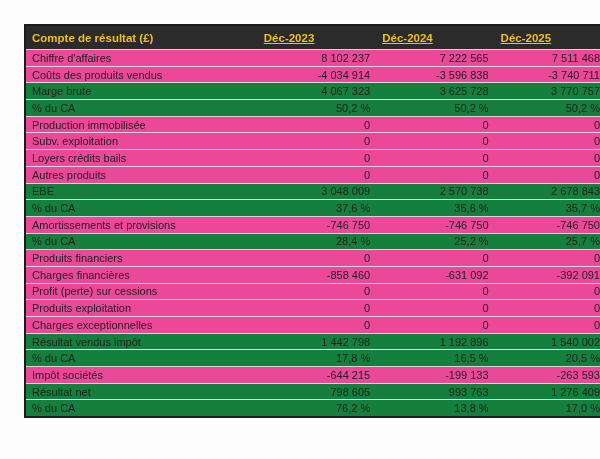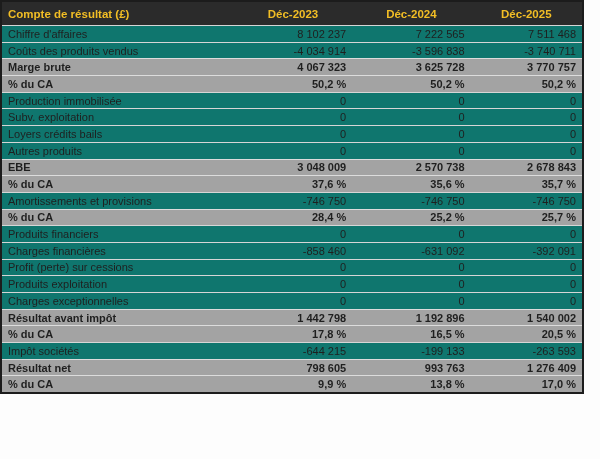--- a/index.html
+++ b/index.html
@@ -5,21 +5,21 @@
   html, body {
     margin: 0;
     padding: 0;
     width: 600px;
     height: 459px;
     background: #fdfdfd;
     font-family: "Liberation Sans", "DejaVu Sans", sans-serif;
     overflow: hidden;
   }
   .page {
-    padding: 0;
+    padding: 24px;
     box-sizing: border-box;
     width: 540px;
     height: 459px;
   }
   table.income-statement {
     width: 584px;
     border-collapse: collapse;
     table-layout: fixed;
     border: 2px solid #1c1c1c;
     background: #ffffff;
@@ -33,40 +33,40 @@
     background: #2b2b2b;
     color: #f2be25;
     font-size: 11.5px;
     font-weight: bold;
     height: 21px;
     padding: 1px 6px;
     white-space: nowrap;
     overflow: hidden;
   }
   thead th.label-col { text-align: left; }
-  thead th.num { text-align: center; }
+  thead th.num { text-align: left; text-decoration: underline; }
 
   tbody td {
     font-size: 11px;
     color: #1f1f1f;
     height: 15.7px;
     padding: 0 6px;
     border-top: 1px solid #d6d6d6;
     white-space: nowrap;
     overflow: hidden;
   }
   tbody td.label-col { text-align: left; }
   tbody td.num { text-align: right; }
 
   tr.subtotal td {
-    background: #a3a3a3;
-    font-weight: bold;
+    background: #15803d;
+    font-weight: normal;
     border-top-color: #dcdcdc;
   }
-  tr.normal td { background: #0f766e; }
+  tr.normal td { background: #ec4899; }
 </style>
 </head>
 <body>
 
 <div class="page">
   <table class="income-statement">
     <colgroup>
       <col class="c-label">
         <col class="c-num1">
         <col class="c-num2">
@@ -177,21 +177,21 @@
           <td class="num">0</td>
           <td class="num">0</td>
         </tr>
         <tr class="normal">
           <td class="label-col">Charges exceptionnelles</td>
           <td class="num">0</td>
           <td class="num">0</td>
           <td class="num">0</td>
         </tr>
         <tr class="subtotal">
-          <td class="label-col">Résultat avant impôt</td>
+          <td class="label-col">Résultat vendus impôt</td>
           <td class="num">1 442 798</td>
           <td class="num">1 192 896</td>
           <td class="num">1 540 002</td>
         </tr>
         <tr class="subtotal">
           <td class="label-col">% du CA</td>
           <td class="num">17,8 %</td>
           <td class="num">16,5 %</td>
           <td class="num">20,5 %</td>
         </tr>
@@ -202,19 +202,19 @@
           <td class="num">-263 593</td>
         </tr>
         <tr class="subtotal">
           <td class="label-col">Résultat net</td>
           <td class="num">798 605</td>
           <td class="num">993 763</td>
           <td class="num">1 276 409</td>
         </tr>
         <tr class="subtotal">
           <td class="label-col">% du CA</td>
-          <td class="num">9,9 %</td>
+          <td class="num">76,2 %</td>
           <td class="num">13,8 %</td>
           <td class="num">17,0 %</td>
         </tr>
       </tbody>
   </table>
 </div>
 
 </body></html>

